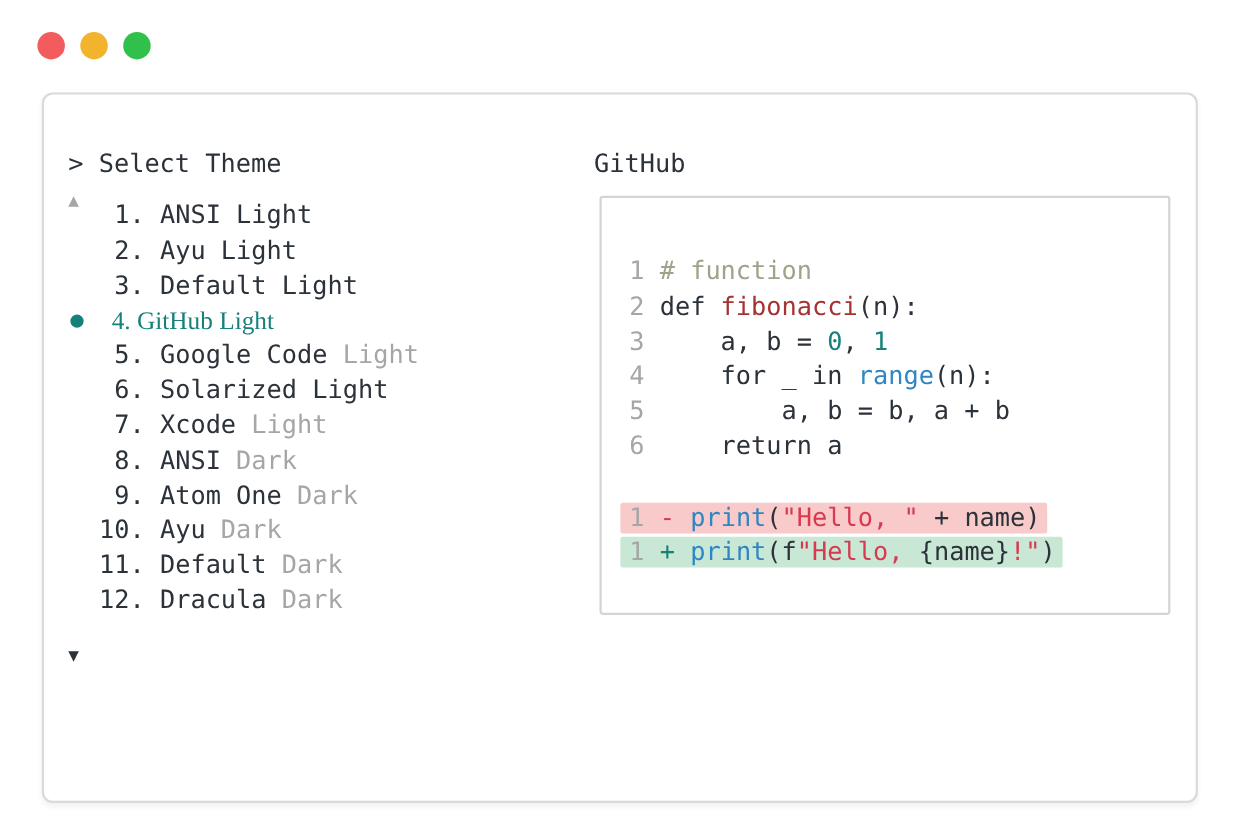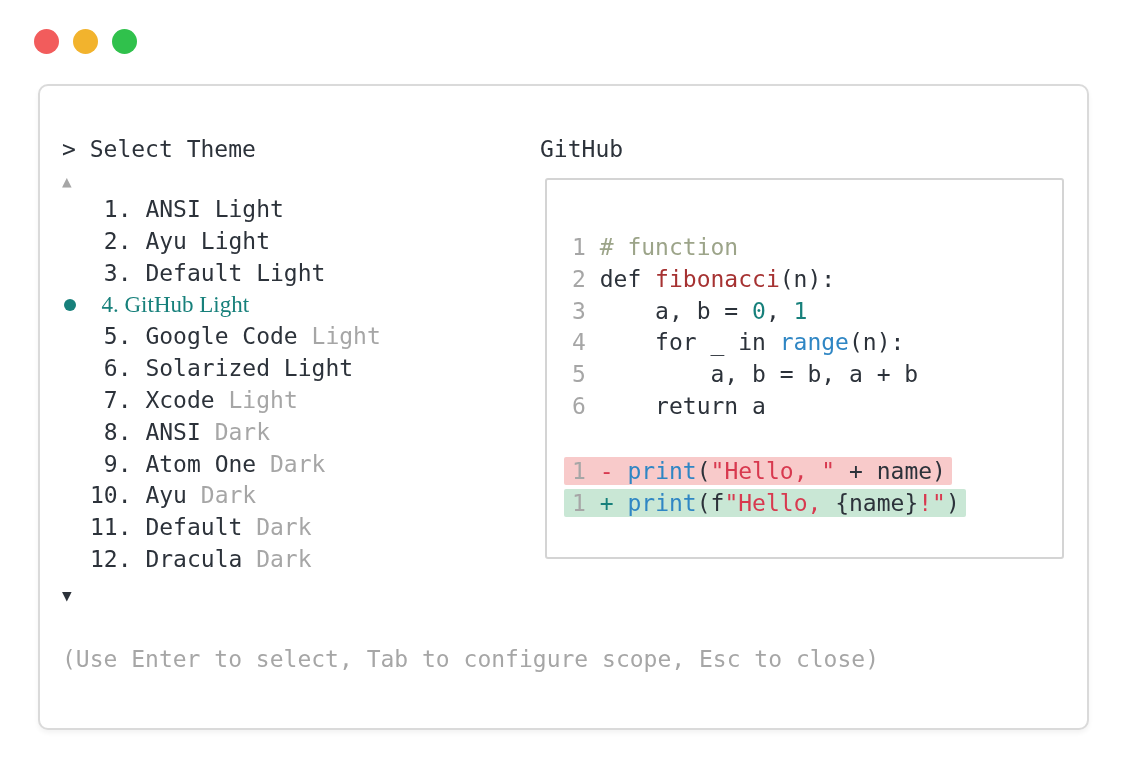--- a/index.html
+++ b/index.html
@@ -27,21 +27,21 @@
 
   .mono { font-size: 23px; line-height: 31.83px; white-space: pre; color: var(--text-dark, #2c323a); }
 
   .panel-title { position: absolute; left: 22px; top: 48px; }
   .preview-label { position: absolute; left: 500px; top: 48px; }
 
   .scroll-indicator { position: absolute; left: 22px; font-size: 16px; line-height: 31.83px; white-space: pre; }
   .scroll-up   { top: 79.8px;  color: var(--text-muted, #a6a6a6); }
   .scroll-down { top: 493.6px; color: var(--text-dark, #2c323a); }
 
-  .theme-list { position: absolute; left: 22px; top: 108px; margin: 0; padding: 0; list-style: none; }
+  .theme-list { position: absolute; left: 22px; top: 95px; margin: 0; padding: 0; list-style: none; }
   .theme-list li { position: relative; padding-left: 28px; height: 31.83px; line-height: 31.83px; white-space: pre; color: var(--text-dark, #2c323a); }
   .theme-list li.selected { color: var(--accent-teal, #17807b); font-family: Liberation Serif, serif; }
   .theme-list .num { display: inline-block; width: 2ch; text-align: right; }
   .theme-list .tvariant.muted { color: var(--text-muted, #a6a6a6); }
   .bullet {
     position: absolute; left: 2px; top: 50%; margin-top: -6px;
     width: 12px; height: 12px; border-radius: 50%;
     background: var(--accent-teal, #17807b);
   }
 
@@ -94,16 +94,15 @@
     <div class="scroll-indicator scroll-up">▲</div>
 
     <ul class="theme-list mono"><li><span class="num">1</span><span class="sep">. </span><span class="tname">ANSI</span><span class="tvariant"> Light</span></li><li><span class="num">2</span><span class="sep">. </span><span class="tname">Ayu</span><span class="tvariant"> Light</span></li><li><span class="num">3</span><span class="sep">. </span><span class="tname">Default</span><span class="tvariant"> Light</span></li><li class="selected"><span class="bullet"></span><span class="num">4</span><span class="sep">. </span><span class="tname">GitHub</span><span class="tvariant"> Light</span></li><li><span class="num">5</span><span class="sep">. </span><span class="tname">Google Code</span><span class="tvariant muted"> Light</span></li><li><span class="num">6</span><span class="sep">. </span><span class="tname">Solarized</span><span class="tvariant"> Light</span></li><li><span class="num">7</span><span class="sep">. </span><span class="tname">Xcode</span><span class="tvariant muted"> Light</span></li><li><span class="num">8</span><span class="sep">. </span><span class="tname">ANSI</span><span class="tvariant muted"> Dark</span></li><li><span class="num">9</span><span class="sep">. </span><span class="tname">Atom One</span><span class="tvariant muted"> Dark</span></li><li><span class="num">10</span><span class="sep">. </span><span class="tname">Ayu</span><span class="tvariant muted"> Dark</span></li><li><span class="num">11</span><span class="sep">. </span><span class="tname">Default</span><span class="tvariant muted"> Dark</span></li><li><span class="num">12</span><span class="sep">. </span><span class="tname">Dracula</span><span class="tvariant muted"> Dark</span></li></ul>
 
     <div class="scroll-indicator scroll-down">▼</div>
 
     <div class="preview-box">
       <div class="code mono"><div class="code-line"><span class="ln">1</span> <span class="tok-comment"># function</span></div><div class="code-line"><span class="ln">2</span> <span class="tok-code">def </span><span class="tok-def">fibonacci</span><span class="tok-code">(n):</span></div><div class="code-line"><span class="ln">3</span> <span class="tok-code">    a, b = </span><span class="tok-num">0</span><span class="tok-code">, </span><span class="tok-num">1</span></div><div class="code-line"><span class="ln">4</span> <span class="tok-code">    for _ in </span><span class="tok-call">range</span><span class="tok-code">(n):</span></div><div class="code-line"><span class="ln">5</span> <span class="tok-code">        a, b = b, a + b</span></div><div class="code-line"><span class="ln">6</span> <span class="tok-code">    return a</span></div><div class="code-line"> </div><div class="code-line"><span class="diff-chip removed"><span class="ln">1</span> <span class="sign sign-removed">-</span> <span class="tok-call">print</span><span class="tok-code">(</span><span class="tok-str">"Hello, "</span><span class="tok-code"> + name)</span></span></div><div class="code-line"><span class="diff-chip added"><span class="ln">1</span> <span class="sign sign-added">+</span> <span class="tok-call">print</span><span class="tok-code">(f</span><span class="tok-str">"Hello, </span><span class="tok-code">{name}</span><span class="tok-str">!"</span><span class="tok-code">)</span></span></div></div>
     </div>
 
-    <div class="help mono">(Use Enter to select, Tab to configure scope, Esc to close)</div>
 
   </div>
 </div>
 
 </body></html>

